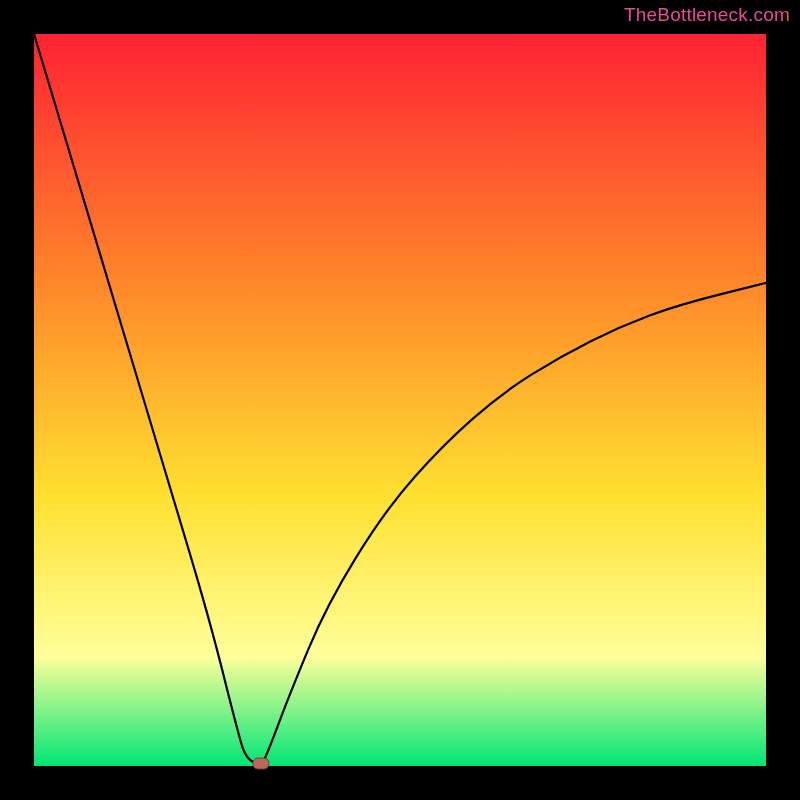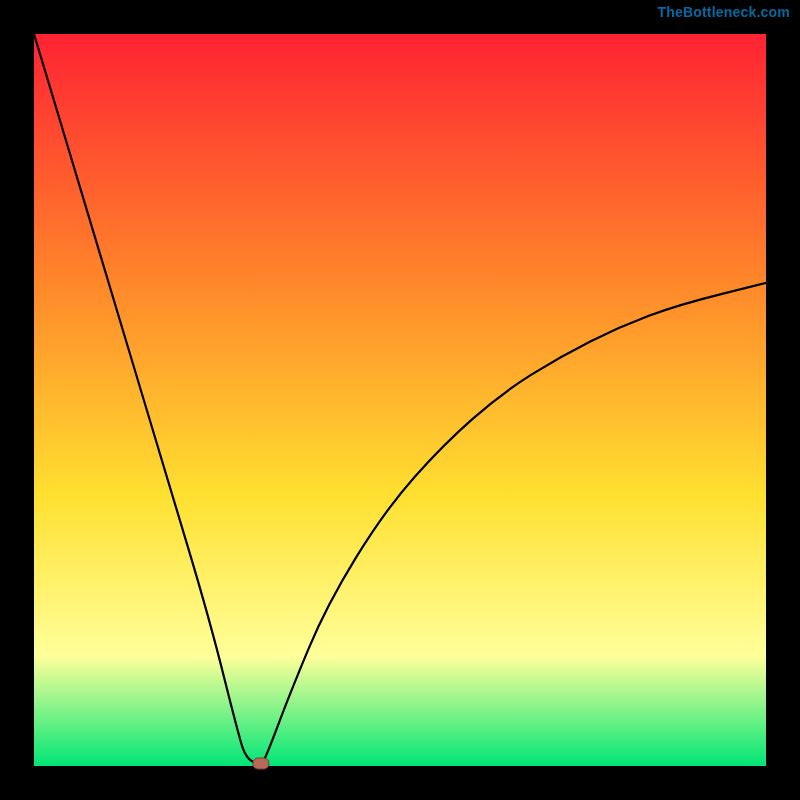--- a/index.html
+++ b/index.html
@@ -15,23 +15,23 @@
     position: absolute;
     left: 0;
     top: 0;
     width: 800px;
     height: 800px;
   }
   .watermark {
     position: absolute;
     top: 4px;
     right: 10px;
-    color: #0369a1;
-    font-size: 14px;
-    font-weight: 700;
+    color: #ec4899;
+    font-size: 19px;
+    font-weight: 400;
     letter-spacing: 0.2px;
     user-select: none;
   }
   svg {
     position: absolute;
     left: 0;
     top: 0;
   }
 </style>
 </head>

